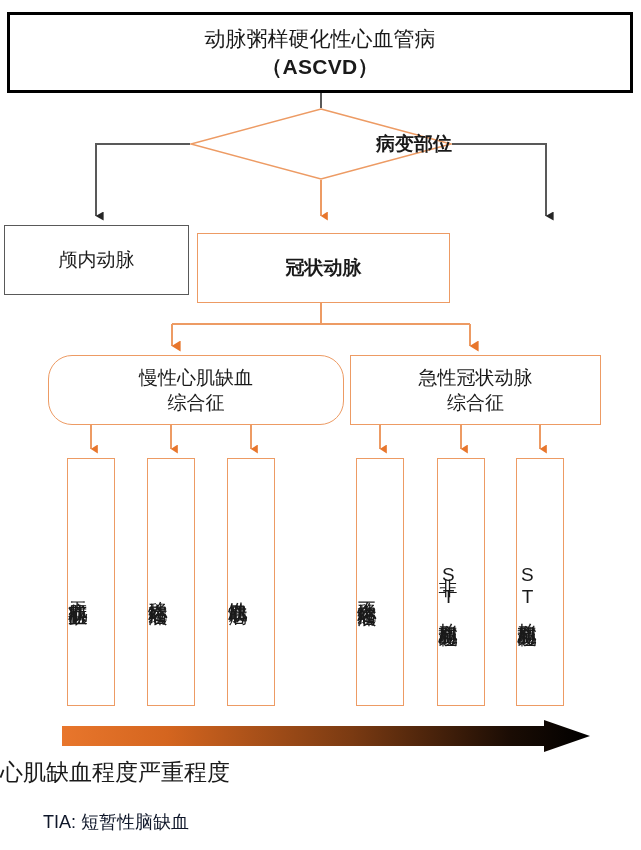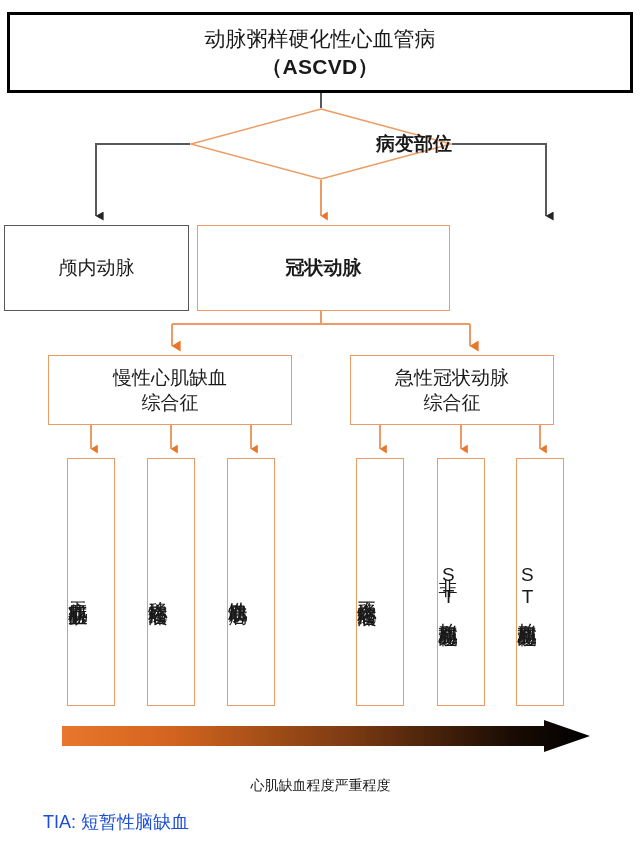--- a/index.html
+++ b/index.html
@@ -75,48 +75,49 @@
   #node-decision svg {
     position: absolute;
     left: 0;
     top: 0;
     width: 100%;
     height: 100%;
   }
   
   .lvl2 {
     top: 221px;
-    height: 86px;
+    height: 70px;
     font-size: 19px;
   }
   #node-cerebral {
     left: 4px;
     width: 185px;
     border: 1.6px solid #595959;
   }
   #node-coronary {
     left: 197px;
     width: 253px;
     border: 1.6px solid #ED9B64;
+    margin-top: 8px;
   }
   #node-coronary .line1 { font-weight: bold; }
   #node-peripheral {
     left: 455px;
     width: 182px;
     border: 1.6px solid #595959;
   }
   
   .lvl3 {
     top: 351px;
     height: 70px;
     font-size: 19px;
     border: 1.6px solid #ED9B64;
   }
-  #node-chronic { left: 48px; width: 244px; }
-  #node-acute { left: 350px; width: 204px; }
+  #node-chronic { left: 48px; width: 296px; border-radius: 24px; }
+  #node-acute { left: 350px; width: 251px; }
   
   .lvl4 {
     top: 454px;
     height: 248px;
     width: 48px;
     border: 1.6px solid #ED9B64;
     display: flex;
     align-items: flex-start;
     justify-content: center;
     padding-top: 14px;
@@ -141,31 +142,30 @@
     left: 62px;
     top: 716px;
     width: 528px;
     height: 32px;
   }
   #severity-caption {
     position: absolute;
     left: 0;
     top: 753px;
     width: 641px;
-    text-align: center;
-    font-size: 14px;
-    margin-top: 20px;
+    text-align: left;
+    font-size: 23px;
   }
   
   #footnote {
     position: absolute;
     left: 43px;
     top: 806px;
     font-size: 18px;
-    color: #1d4ed8;
+    color: #0f172a;
     white-space: nowrap;
   }
 </style>
 </head>
 <body>
 
 <div class="stage">
 
   <svg class="connectors" viewBox="0 0 641 850">
     <defs>

